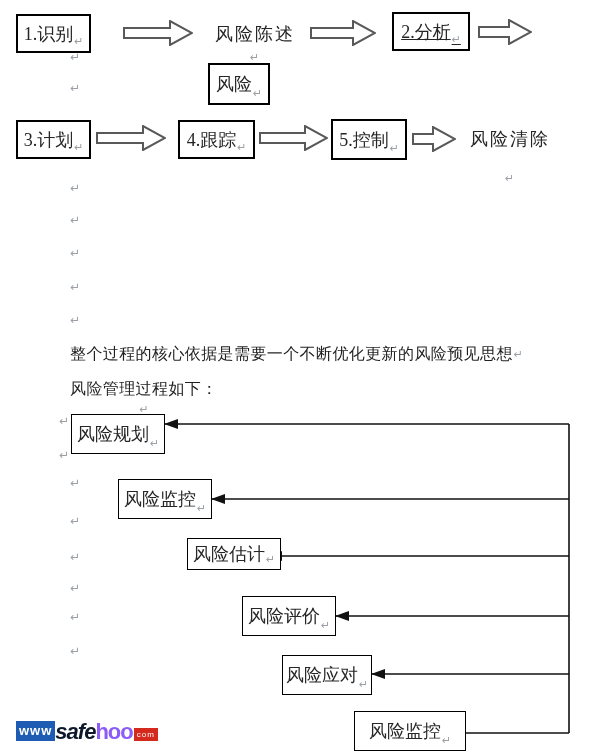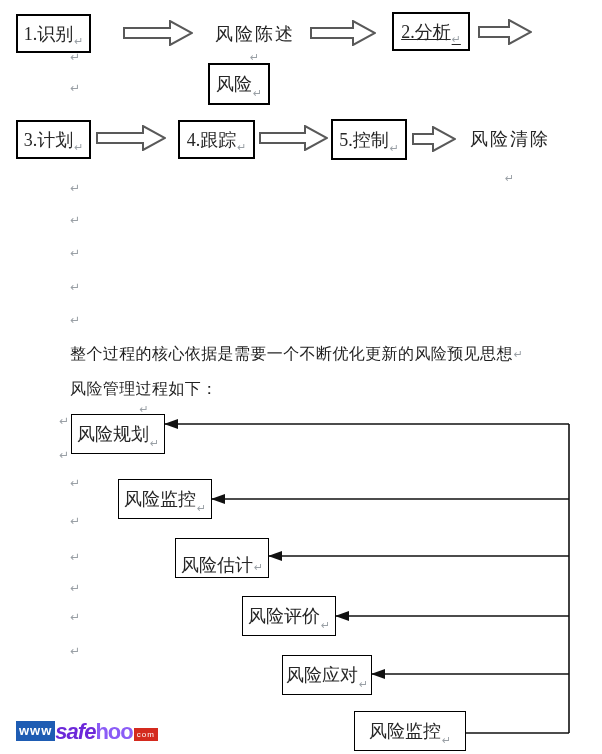--- a/index.html
+++ b/index.html
@@ -57,21 +57,21 @@
   .logo{
     position:absolute;left:16px;top:719px;height:24px;
     display:flex;align-items:flex-end;z-index:4;
     font-family:"Liberation Sans","DejaVu Sans",sans-serif;
   }
   .logo-www{
     background:#1e5cb3;color:#fff;font-size:13px;font-weight:bold;
     padding:2px 3px 3px 3px;letter-spacing:1px;align-self:flex-end;margin-bottom:2px;
   }
   .logo-safe{
-    color:#6d28d9;font-size:22px;font-weight:bold;font-style:italic;
+    color:#0f172a;font-size:22px;font-weight:bold;font-style:italic;
     letter-spacing:-1px;line-height:22px;
   }
   .logo-hoo{
     color:#8b5cf6;font-size:22px;font-weight:bold;
     letter-spacing:-1px;line-height:22px;
   }
   .logo-com{
     background:#d42a1e;color:#fff;font-size:8px;font-weight:normal;
     padding:2px 3px;letter-spacing:1px;align-self:flex-end;margin-bottom:2px;margin-left:1px;
   }
@@ -191,21 +191,21 @@
   <div class="fbox fbox2" style="left:71px;top:414px;width:94px;height:40px;">
     <span>风险规划</span>
       <span class="pilc">↵</span>
   </div>
 
   <div class="fbox fbox2" style="left:118px;top:479px;width:94px;height:40px;">
     <span>风险监控</span>
       <span class="pilc">↵</span>
   </div>
 
-  <div class="fbox fbox2" style="left:175px;top:538px;width:94px;height:40px;align-items:flex-end;">
+  <div class="fbox fbox2" style="left:187px;top:538px;width:94px;height:32px;">
     <span>风险估计</span>
       <span class="pilc">↵</span>
   </div>
 
   <div class="fbox fbox2" style="left:242px;top:596px;width:94px;height:40px;">
     <span>风险评价</span>
       <span class="pilc">↵</span>
   </div>
 
   <div class="fbox fbox2" style="left:282px;top:655px;width:90px;height:40px;">

